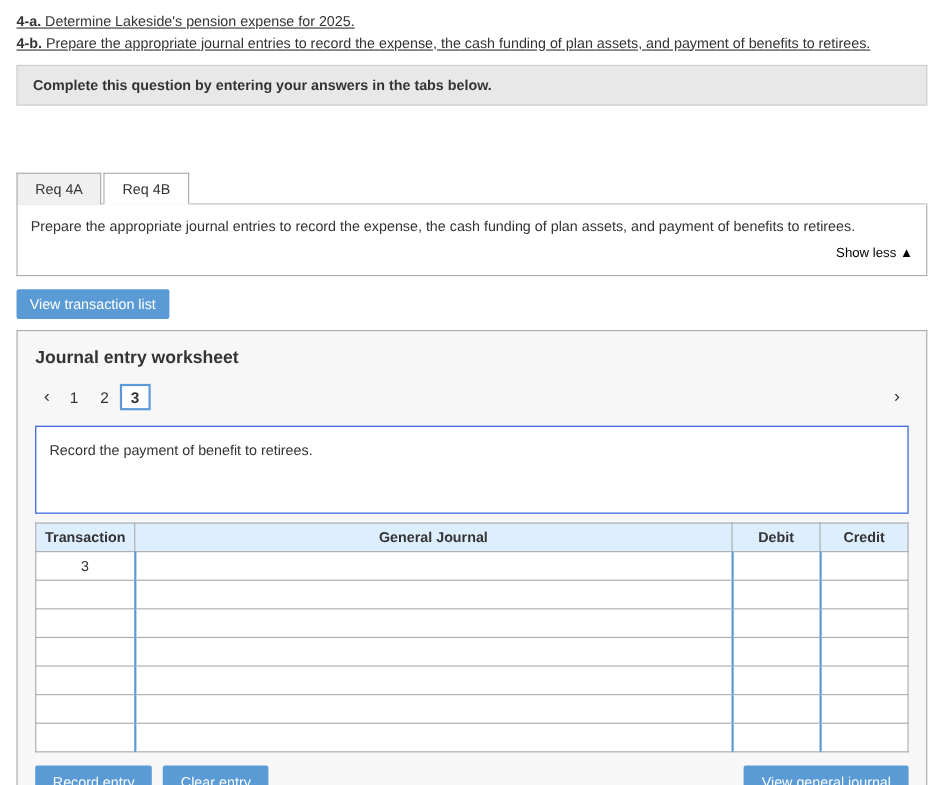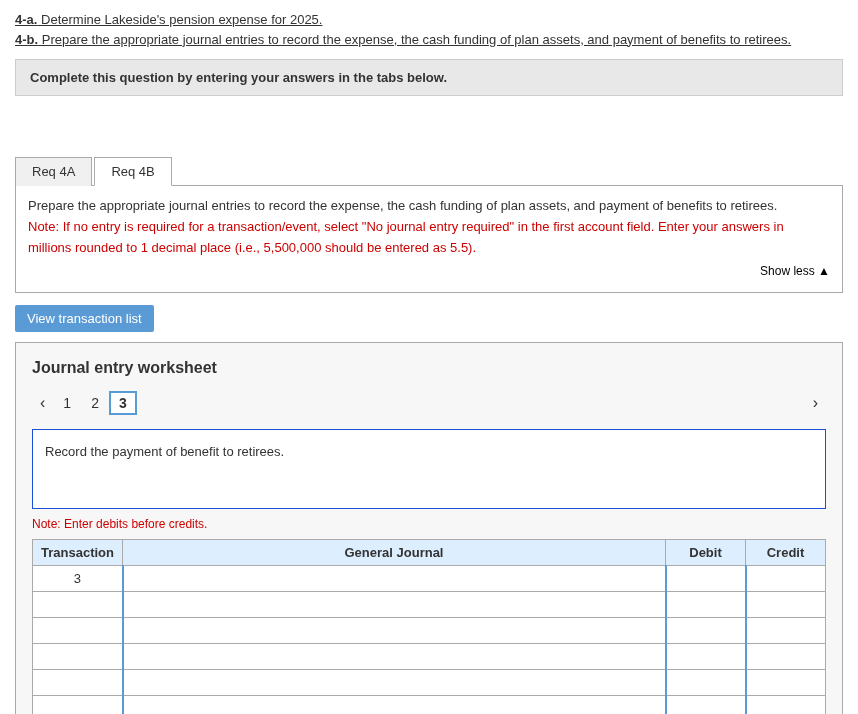--- a/index.html
+++ b/index.html
@@ -221,21 +221,20 @@
 
 <div class="tabs-row">
   <div class="tab">Req 4A</div>
   <div class="tab active">Req 4B</div>
 </div>
 
 
 <div class="instruction-box">
   <span>Prepare the appropriate journal entries to record the expense, the cash funding of plan assets, and payment of benefits to retirees.</span>
   <br>
-  <span class="red">Note: If no entry is required for a transaction/event, select "No journal entry required" in the first account field. Enter your answers in millions rounded to 1 decimal place (i.e., 5,500,000 should be entered as 5.5).</span>
   <div class="show-less">Show less ▲</div>
 </div>
 
 
 <button class="view-transaction-btn">View transaction list</button>
 
 
 <div class="worksheet-container">
   <div class="worksheet-title">Journal entry worksheet</div>
 
@@ -245,21 +244,20 @@
     <span class="page-num">2</span>
     <span class="page-num active">3</span>
     <span class="spacer"></span>
     <span class="arrow">›</span>
   </div>
 
   <div class="description-box">
     <span>Record the payment of benefit to retirees.</span>
   </div>
 
-  <div class="note-debits">Note: Enter debits before credits.</div>
 
   <table class="journal-table">
     <thead>
       <tr>
         <th class="transaction-col">Transaction</th>
         <th class="general">General Journal</th>
         <th class="debit-col">Debit</th>
         <th class="credit-col">Credit</th>
       </tr>
     </thead>

